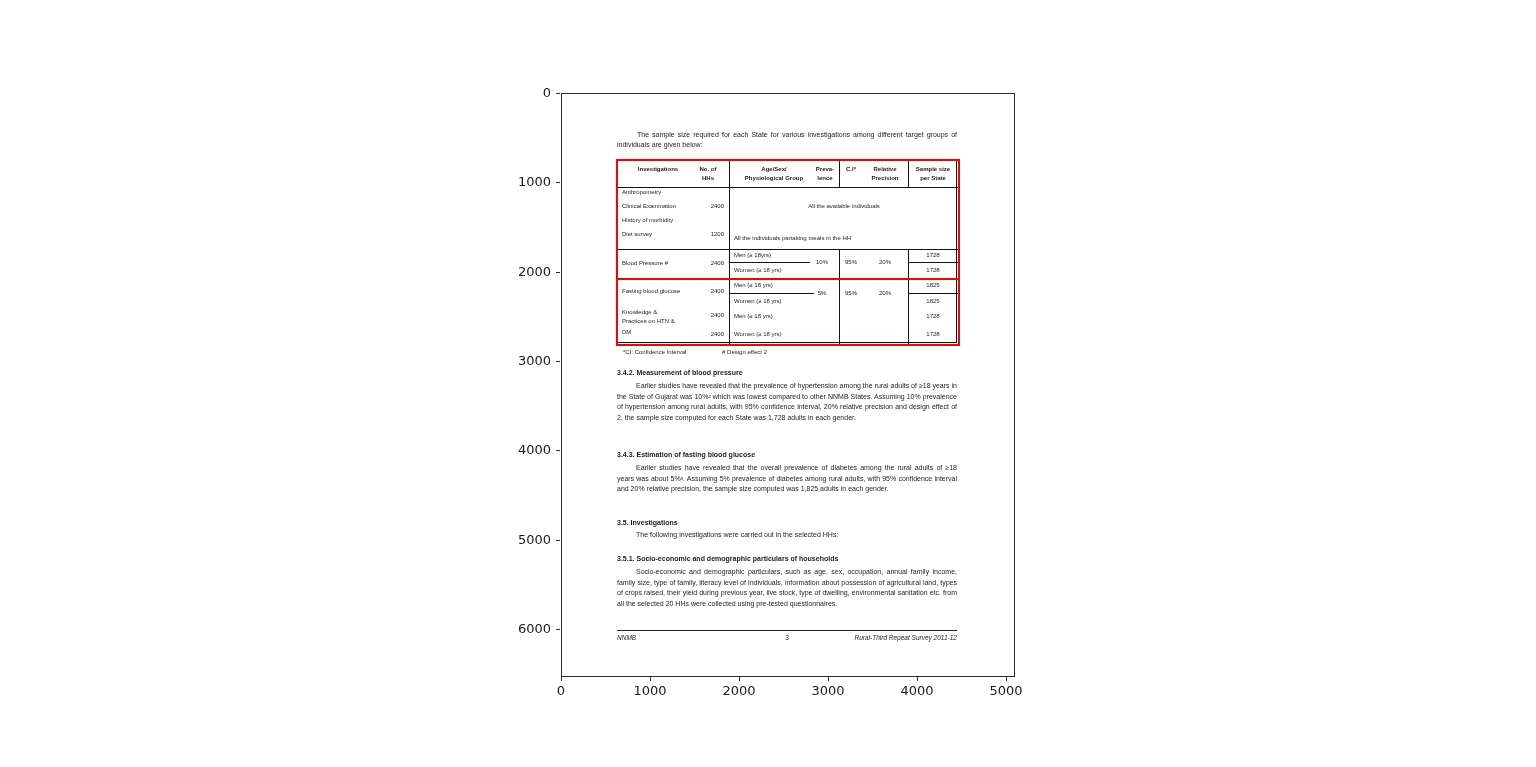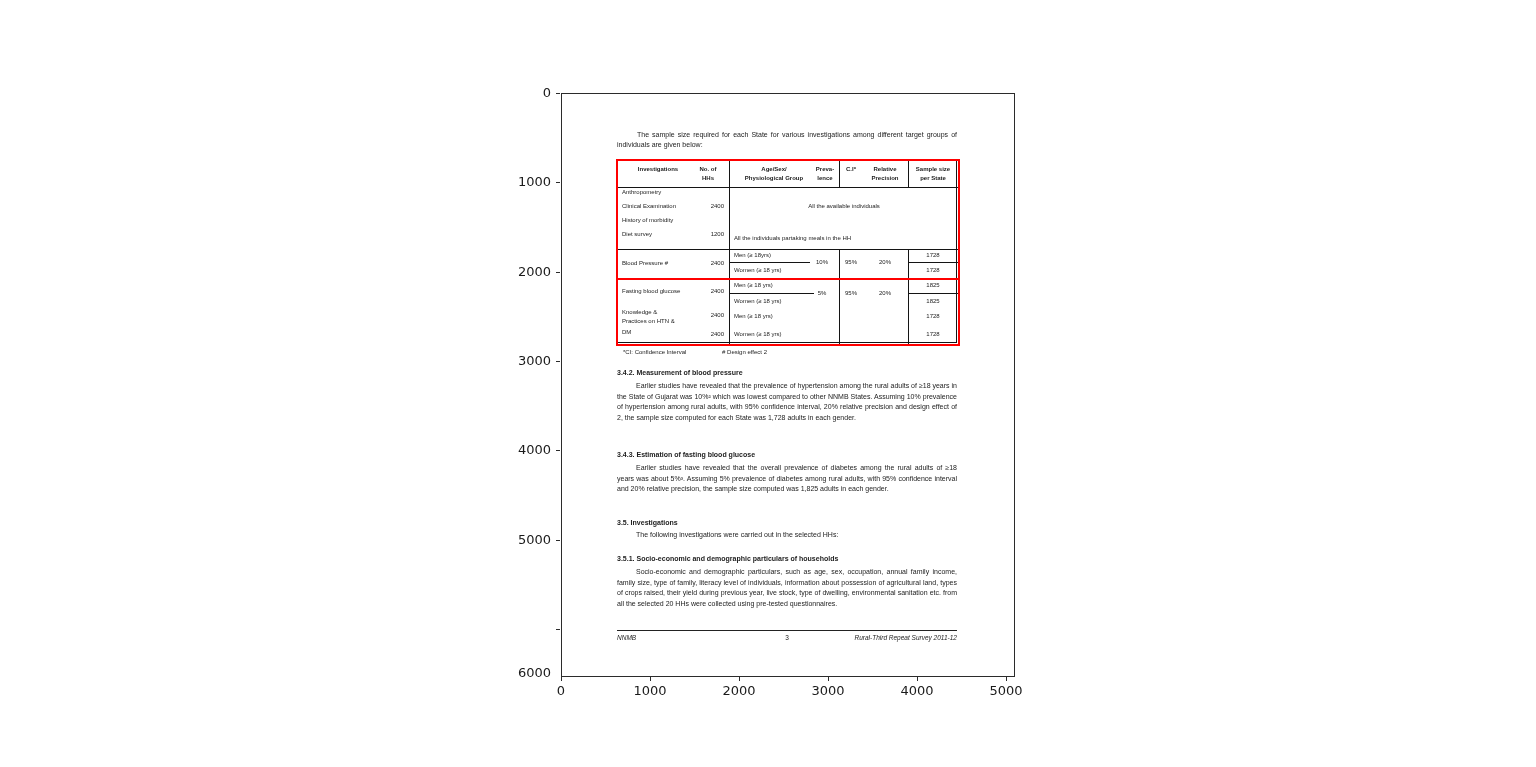--- a/index.html
+++ b/index.html
@@ -170,15 +170,15 @@
   <div class="ytick" style="top:450px;"></div>
   <div class="ytick" style="top:540px;"></div>
   <div class="ytick" style="top:629px;"></div>
 
   <div class="ylab" style="top:85px;">0</div>
   <div class="ylab" style="top:174px;">1000</div>
   <div class="ylab" style="top:264px;">2000</div>
   <div class="ylab" style="top:353px;">3000</div>
   <div class="ylab" style="top:442px;">4000</div>
   <div class="ylab" style="top:532px;">5000</div>
-  <div class="ylab" style="top:621px;margin-top:44px;">6000</div>
+  <div class="ylab" style="top:621px;">6000</div>
 
 </div>
 
 </body></html>

